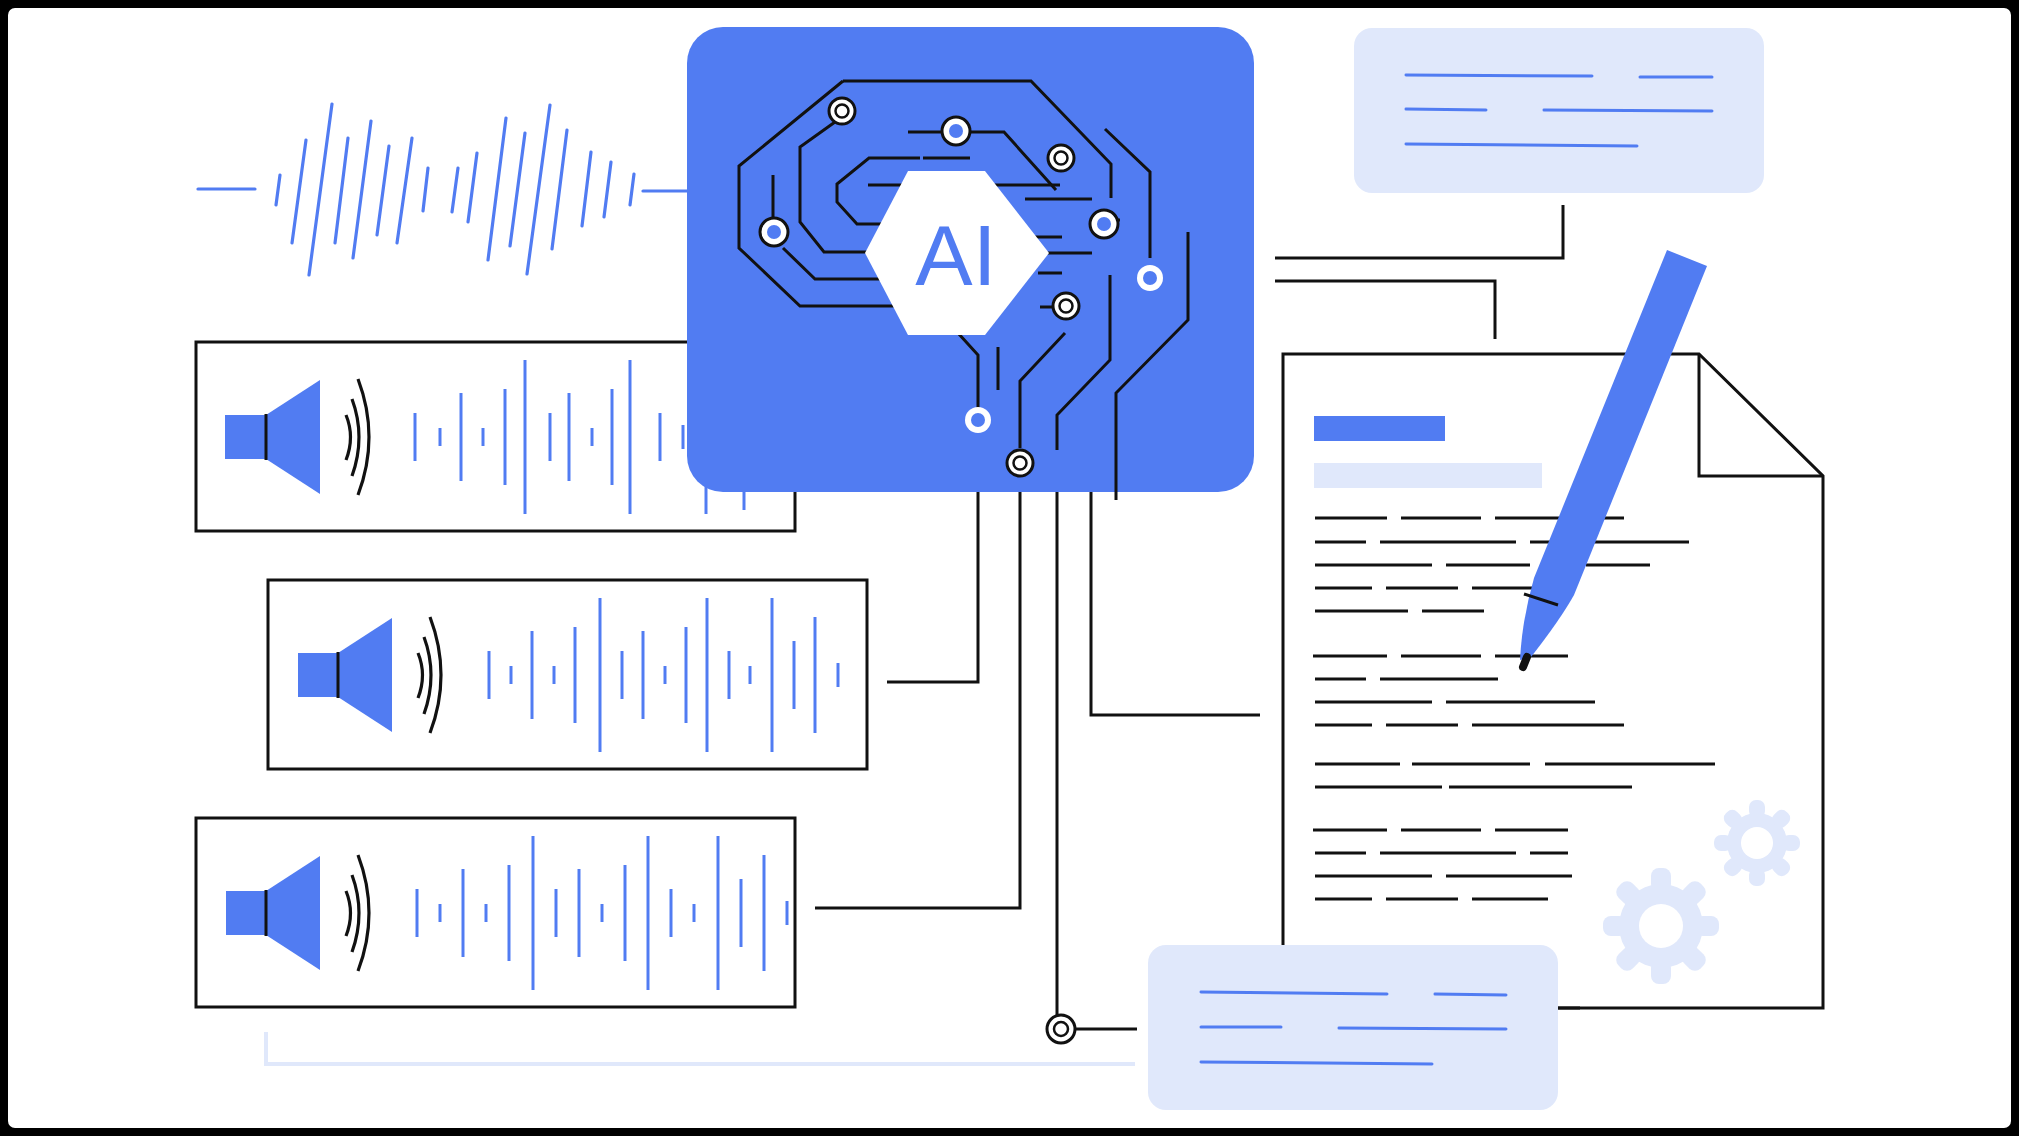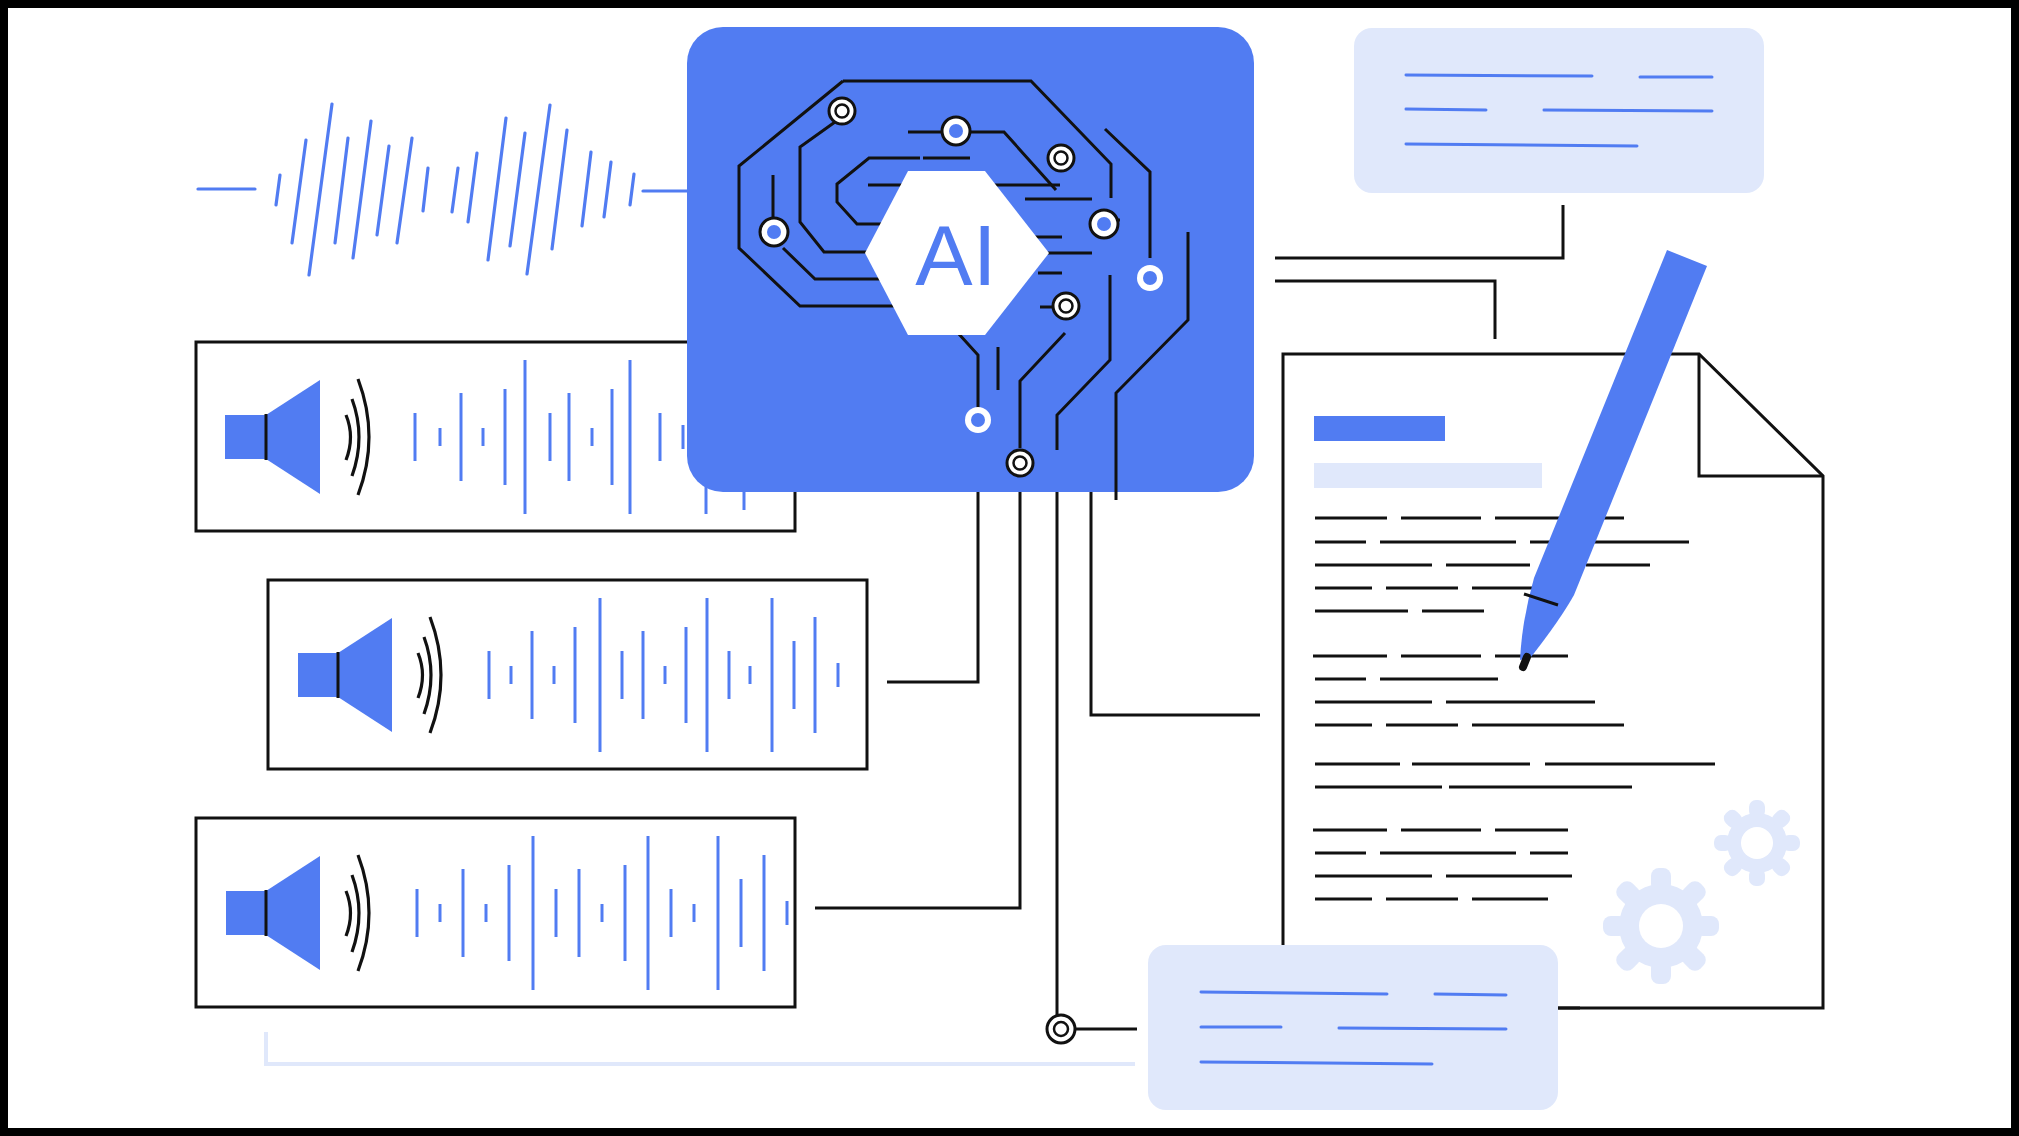--- a/index.html
+++ b/index.html
@@ -1,17 +1,17 @@
 <!DOCTYPE html>
 <html><head>
 <meta charset="utf-8">
 <style>
   html, body { margin: 0; padding: 0; background: #000; }
   body { width: 2019px; height: 1136px; overflow: hidden; font-family: "Liberation Sans", sans-serif; }
-  .frame { position: absolute; left: 8px; top: 8px; width: 2003px; height: 1120px; background: #fff; overflow: hidden; }
+  .frame { position: absolute; left: 8px; top: 8px; width: 2003px; height: 1120px; background: #fff; overflow: hidden; border-radius: 7px; }
   svg { display: block; }
   .k { stroke: #111; stroke-width: 3; fill: none; stroke-linecap: butt; stroke-linejoin: miter; }
   .kt { stroke: #111; stroke-width: 3.2; fill: none; }
   .b { stroke: #517cf2; stroke-width: 3; fill: none; stroke-linecap: round; }
   .ai-label { font-family: "Liberation Sans", sans-serif; font-weight: 300; }
 </style>
 </head>
 <body>
 
 <div class="frame">

